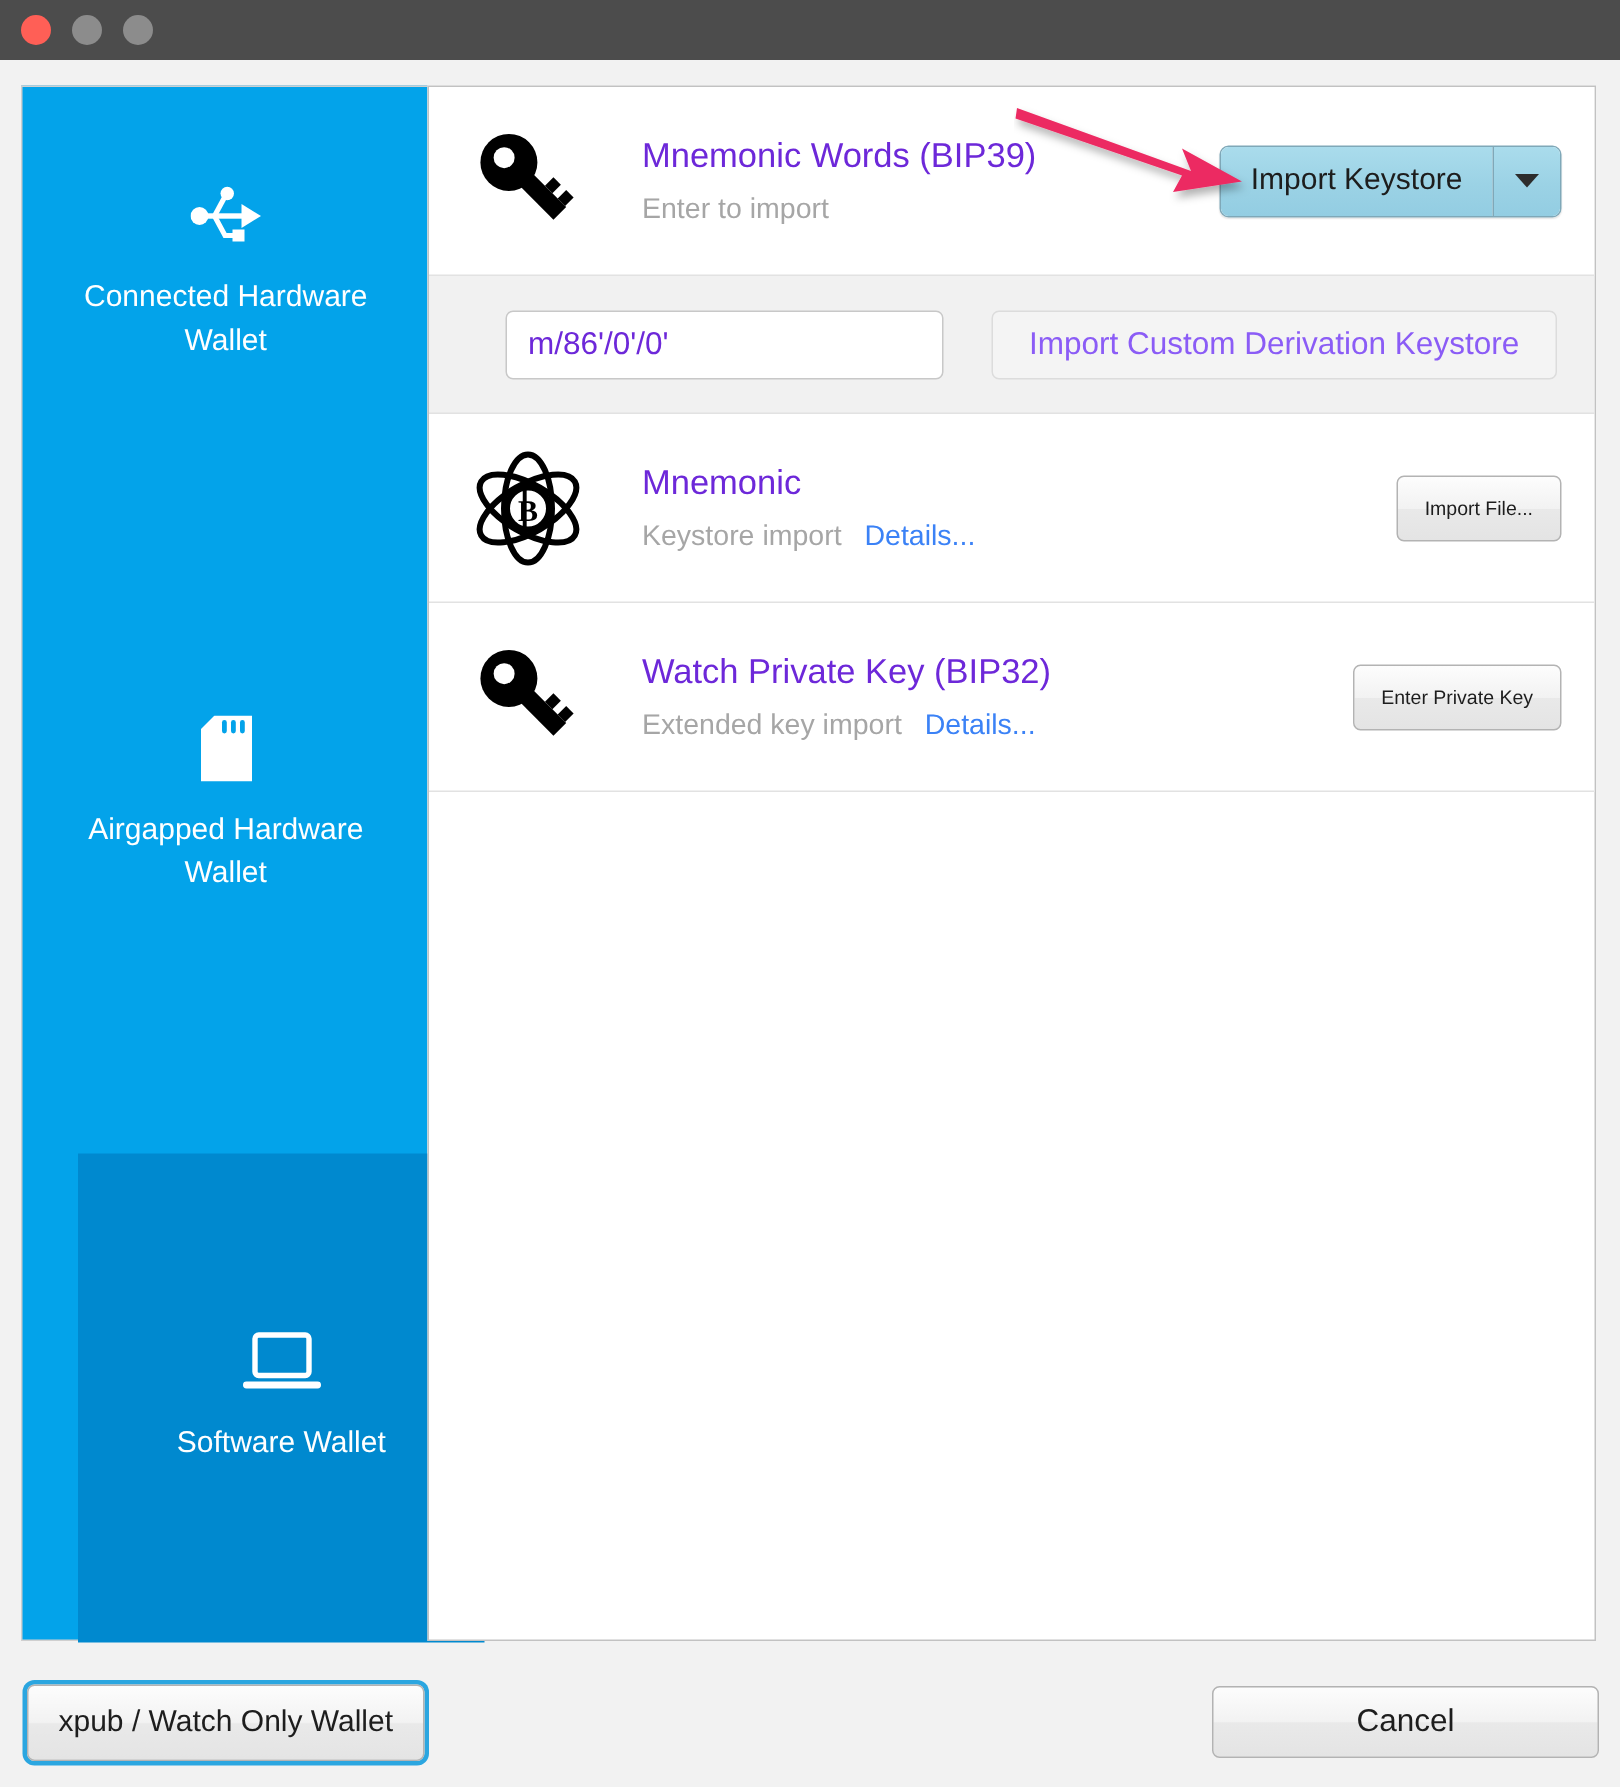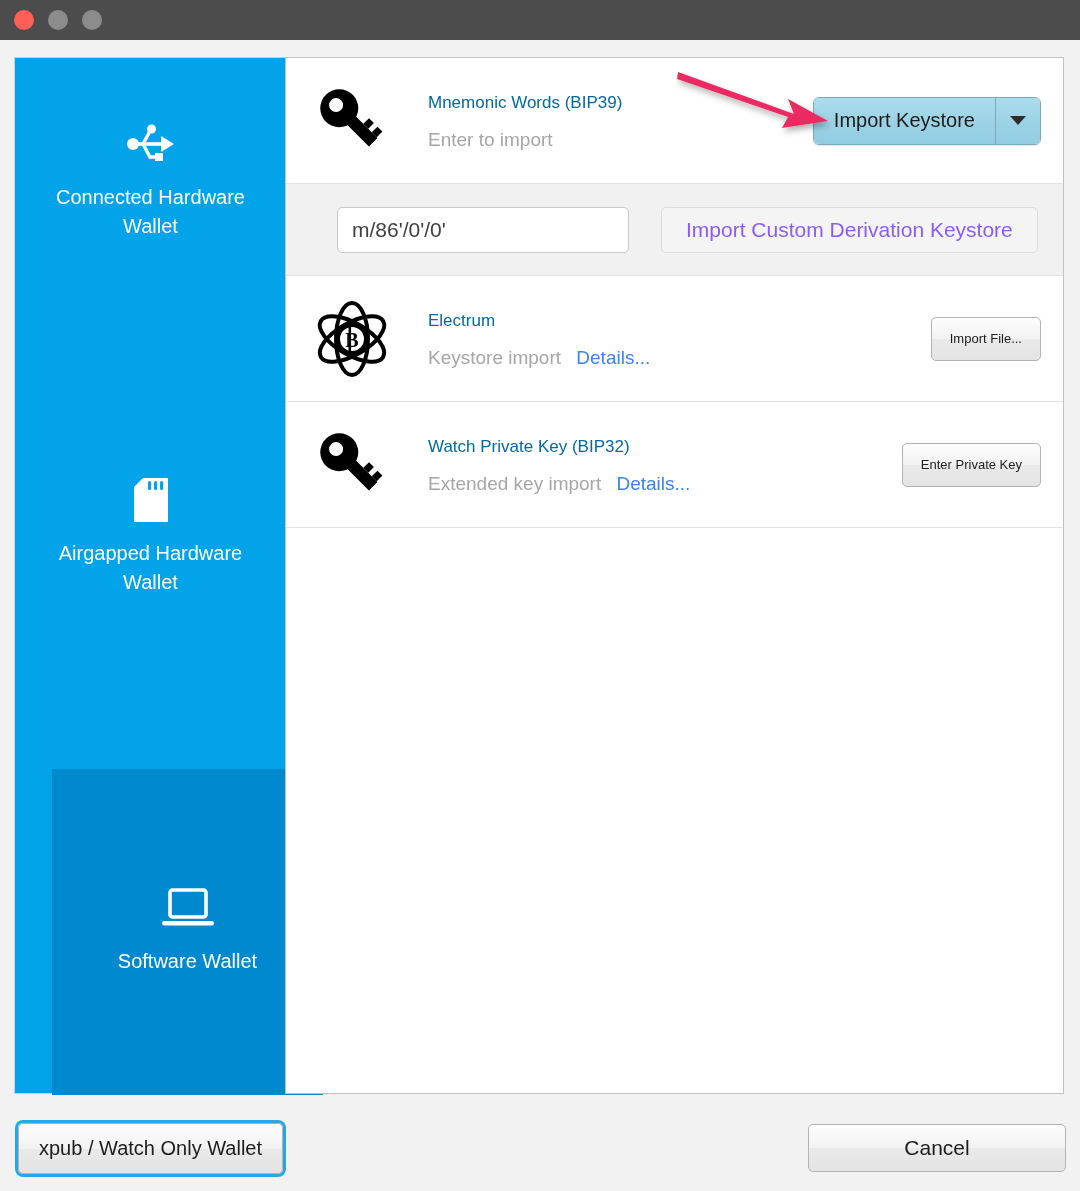--- a/index.html
+++ b/index.html
@@ -119,22 +119,22 @@
     justify-content: center;
   }
   .row-text {
     flex: 1;
     padding-left: 34px;
     display: flex;
     flex-direction: column;
     justify-content: center;
   }
   .row-title {
-    font-size: 17px;
-    color: #0369a1;
+    font-size: 23px;
+    color: #6d28d9;
     line-height: 26px;
     margin-bottom: 12px;
   }
   .row-sub {
     font-size: 19px;
     color: #a6a6a6;
     line-height: 23px;
   }
   .row-sub .link {
     color: #3b82f6;
@@ -215,21 +215,21 @@
   }
   .deriv-input {
     width: 292px;
     height: 46px;
     box-sizing: border-box;
     border: 1px solid #c8c8c8;
     border-radius: 5px;
     background: #ffffff;
     font-family: "Liberation Sans", sans-serif;
     font-size: 21px;
-    color: #404040;
+    color: #6d28d9;
     padding: 0 14px;
     outline: none;
   }
   .deriv-btn {
     margin-left: 32px;
     height: 46px;
     line-height: 44px;
     font-size: 21px;
     padding: 0 24px;
   }
@@ -368,21 +368,21 @@
               <ellipse cx="39" cy="39" rx="16" ry="36"></ellipse>
               <ellipse cx="39" cy="39" rx="16" ry="36" transform="rotate(60 39 39)"></ellipse>
               <ellipse cx="39" cy="39" rx="16" ry="36" transform="rotate(120 39 39)"></ellipse>
               <circle cx="39" cy="39" r="14"></circle>
             </g>
             <text x="39" y="47" text-anchor="middle" font-family="Liberation Serif, serif" font-size="20" font-weight="bold" fill="#000">B</text>
             <rect x="35.5" y="26.5" width="2.6" height="25" fill="#000"></rect>
           </svg>
         </div>
         <div class="row-text">
-          <div class="row-title">Electrum</div>
+          <div class="row-title">Mnemonic</div>
           <div class="row-sub">
             <span>Keystore import</span>
             <span class="link">Details...</span>
           </div>
         </div>
         <div class="row-action">
           <button class="btn">Import File...</button>
         </div>
       </div>
 

